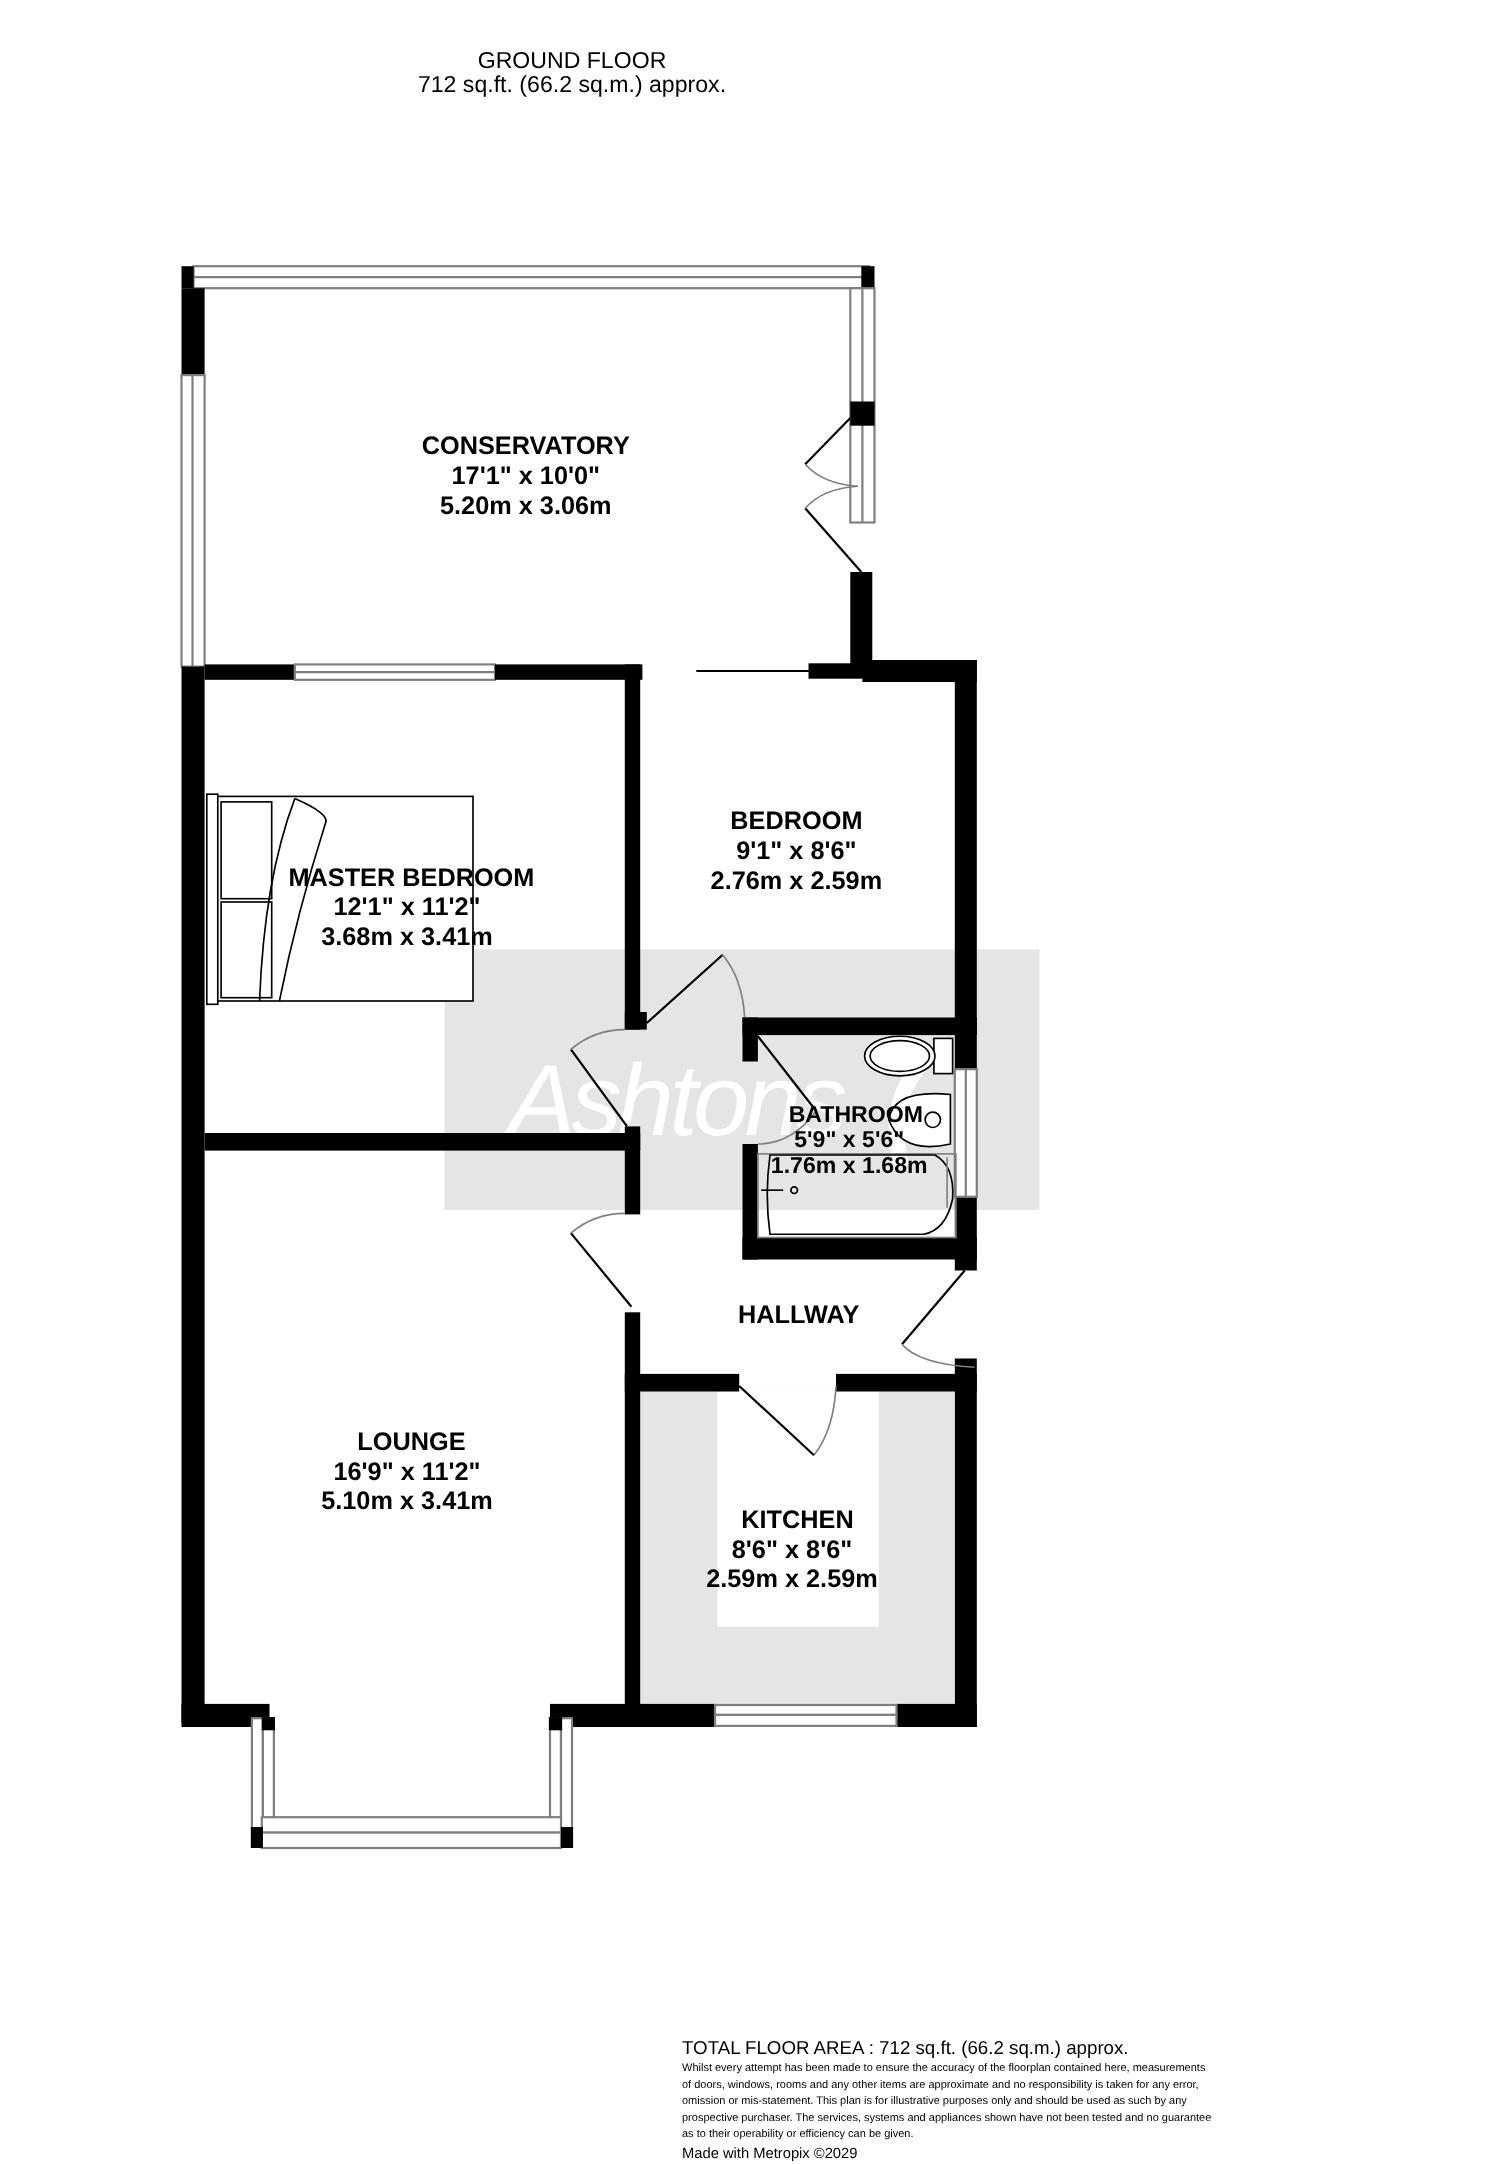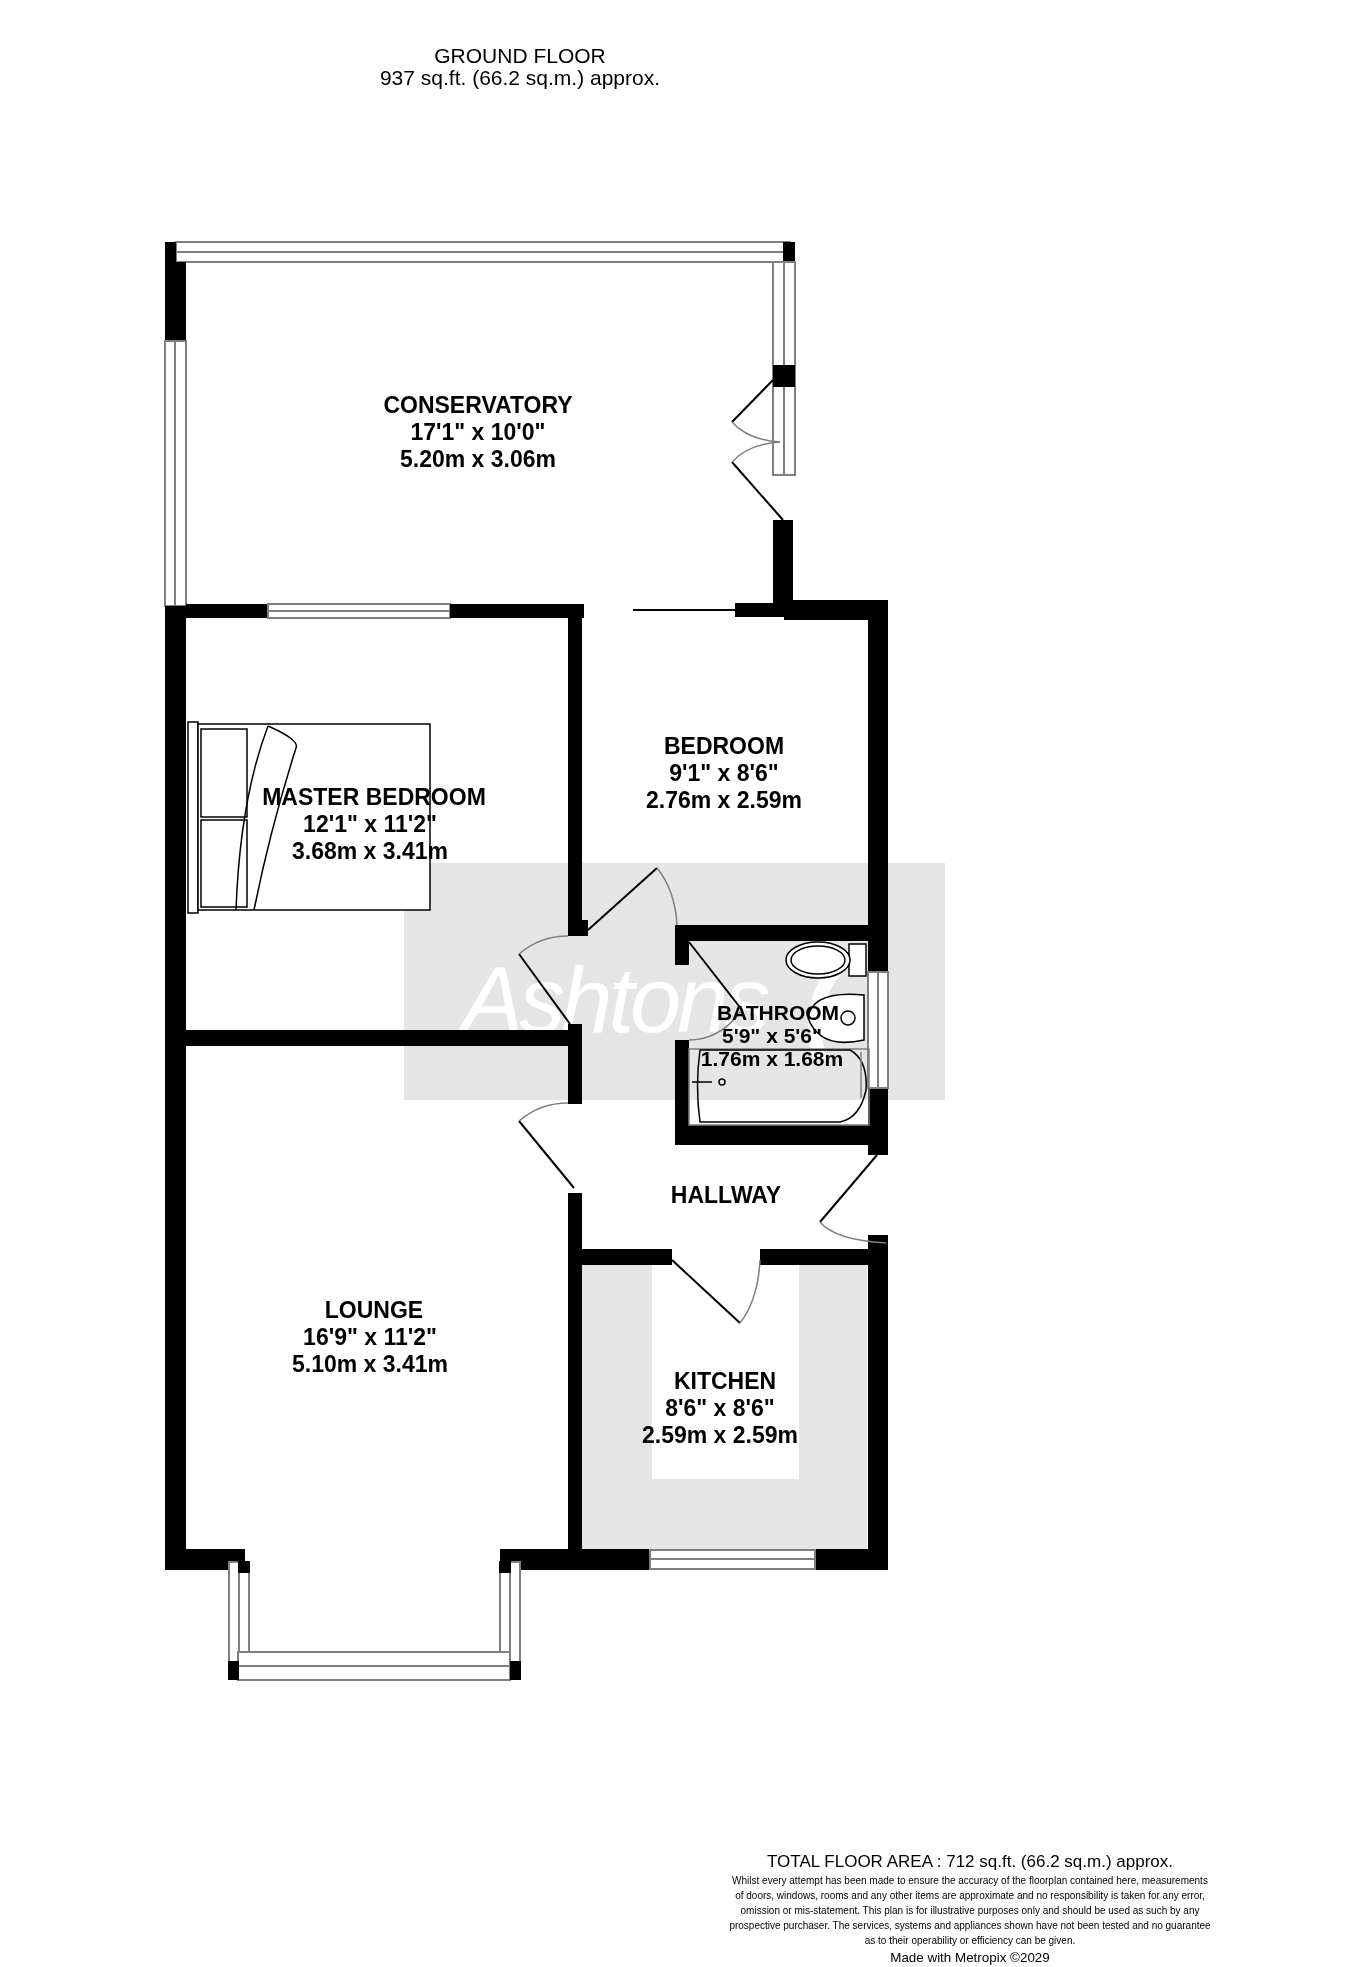--- a/index.html
+++ b/index.html
@@ -3,30 +3,30 @@
 <meta charset="utf-8">
 <style>
   html, body { margin:0; padding:0; background:#ffffff; }
   body { width:1350px; height:1967px; position:relative; overflow:hidden; font-family:"Liberation Sans", sans-serif; color:#000; }
   .title { position:absolute; top:44px; left:340px; width:360px; text-align:center; font-size:21px; line-height:24px; }
   .subtitle { position:absolute; top:66px; left:320px; width:400px; text-align:center; font-size:21px; line-height:24px; }
   svg.plan { position:absolute; left:0; top:0; }
   .room-label { font-family:"Liberation Sans", sans-serif; font-weight:bold; font-size:23px; text-anchor:middle; fill:#000; }
   .room-dim { font-family:"Liberation Sans", sans-serif; font-weight:bold; font-size:23px; text-anchor:middle; fill:#000; }
   .wm-text { font-family:"Liberation Sans", sans-serif; font-style:italic; font-size:92px; fill:#ffffff; letter-spacing:-4px; }
-  .footer { position:absolute; left:620px; width:700px; text-align:center; font-family:"Liberation Sans", sans-serif; }
+  .footer { position:absolute; left:620px; width:700px; text-align:left; font-family:"Liberation Sans", sans-serif; }
   .footer-total { top:1852px; font-size:17px; line-height:20px; }
   .footer-disclaimer { top:1873px; font-size:10px; line-height:15px; }
   .footer-made { top:1950px; font-size:13.4px; line-height:15px; }
 </style>
 </head>
 <body>
 
 <div class="title">GROUND FLOOR</div>
-<div class="subtitle">937 sq.ft. (66.2 sq.m.) approx.</div>
+<div class="subtitle">712 sq.ft. (66.2 sq.m.) approx.</div>
 
 <svg class="plan" width="1350" height="1967" viewBox="0 0 1350 1967" xmlns="http://www.w3.org/2000/svg">
 
   <g>
     <rect x="404" y="863" width="541" height="237" fill="#e5e5e5"></rect>
   </g>
 
   <g>
     <rect x="582" y="1264" width="285" height="285" fill="#e5e5e5"></rect>
     <rect x="652" y="1264" width="147" height="215" fill="#ffffff"></rect>

